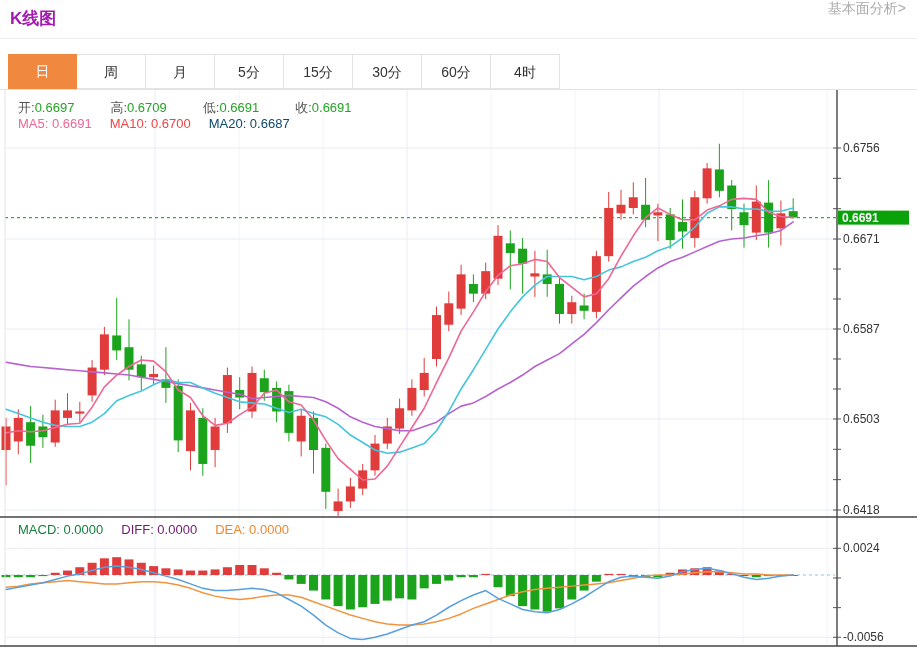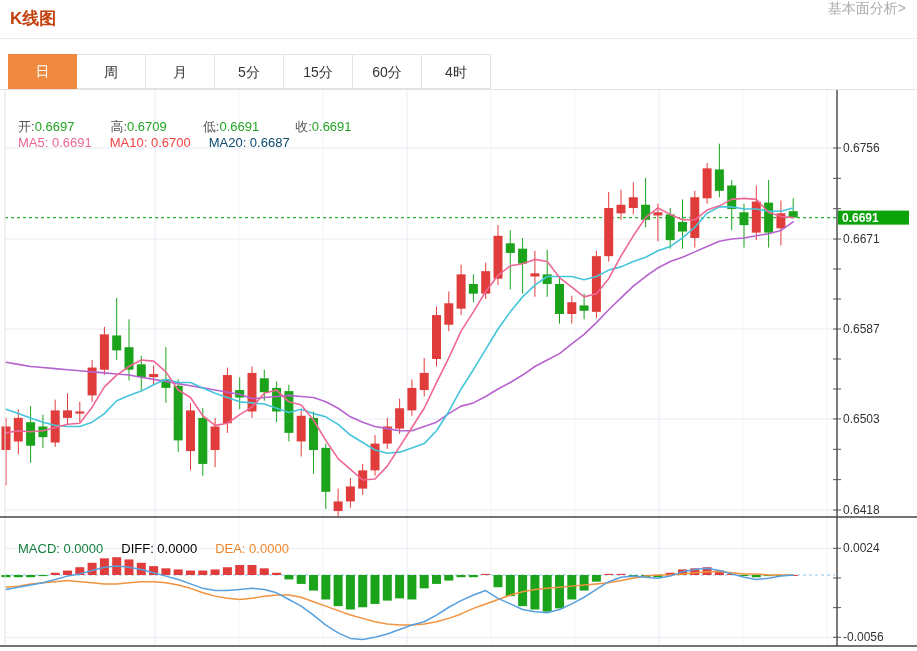--- a/index.html
+++ b/index.html
@@ -1,28 +1,28 @@
 <!DOCTYPE html>
 <html><head>
 <meta charset="utf-8">
 <style>
   html,body{margin:0;padding:0;background:#fff;}
   body{width:917px;height:651px;position:relative;overflow:hidden;
        font-family:"Liberation Sans","DejaVu Sans",sans-serif;}
   #chart-svg{position:absolute;left:0;top:0;}
-  .page-title{position:absolute;left:10px;top:7px;font-size:17px;font-weight:bold;color:#c2410c;}
+  .page-title{position:absolute;left:10px;top:7px;font-size:17px;font-weight:bold;color:#a21caf;}
   .fund-link{position:absolute;right:11px;top:0;font-size:14px;color:#aaa;text-decoration:none;cursor:pointer;}
   .title-divider{position:absolute;left:0;top:38px;width:917px;height:1px;background:#ececec;}
   .tabbar{position:absolute;left:8px;top:54px;display:flex;}
   .tabbar-underline{position:absolute;left:0;top:89px;width:917px;height:1px;background:#e3e3e3;}
   .tab{width:69px;height:35px;line-height:35px;text-align:center;font-size:14px;color:#333;
        background:#fff;border:1px solid #e3e3e3;border-left:none;cursor:pointer;box-sizing:border-box;}
   .tab:first-child{border-left:1px solid #e3e3e3;}
   .tab.active{color:#fff;border:none;}
-  .legend-row{position:absolute;left:18px;font-size:13px;white-space:nowrap;margin-top:19px;}
+  .legend-row{position:absolute;left:18px;font-size:13px;white-space:nowrap;}
   .legend-row span{margin-right:18px;}
   .legend-row .lbl{color:#555;margin-right:0;}
   #ohlc-row{top:99px;}
   #ma-row{top:116px;}
   #macd-row{top:522px;}
 </style>
 </head>
 <body>
 
 <svg id="chart-svg" width="917" height="651">
@@ -280,19 +280,20 @@
 <a class="fund-link">基本面分析&gt;</a>
 <div class="title-divider"></div>
 
 <div class="tabbar-underline"></div>
 <div class="tabbar" id="tabbar">
     <div class="tab active" style="background: rgb(240, 136, 63);">日</div>
     <div class="tab">周</div>
     <div class="tab">月</div>
     <div class="tab">5分</div>
     <div class="tab">15分</div>
+    <div class="tab">30分</div>
     <div class="tab">60分</div>
     <div class="tab">4时</div>
   </div>
 
 <div class="legend-row" id="ohlc-row"><span><span class="lbl">开:</span><span style="color: rgb(34, 165, 34);">0.6697</span></span><span><span class="lbl">高:</span><span style="color: rgb(34, 165, 34);">0.6709</span></span><span><span class="lbl">低:</span><span style="color: rgb(34, 165, 34);">0.6691</span></span><span><span class="lbl">收:</span><span style="color: rgb(34, 165, 34);">0.6691</span></span></div>
 <div class="legend-row" id="ma-row"><span style="color: rgb(238, 103, 149);">MA5: 0.6691</span><span style="color: #ef4444;">MA10: 0.6700</span><span style="color: #0c4a6e; text-align: right;">MA20: 0.6687</span></div>
-<div class="legend-row" id="macd-row"><span style="color: #15803d;">MACD: 0.0000</span><span style="color: #000000;">DIFF: 0.0000</span><span style="color: rgb(240, 134, 45);">DEA: 0.0000</span></div>
+<div class="legend-row" id="macd-row"><span style="color: #15803d;">MACD: 0.0000</span><span style="color: #701a75;">DIFF: 0.0000</span><span style="color: rgb(240, 134, 45);">DEA: 0.0000</span></div>
 
 </body></html>

